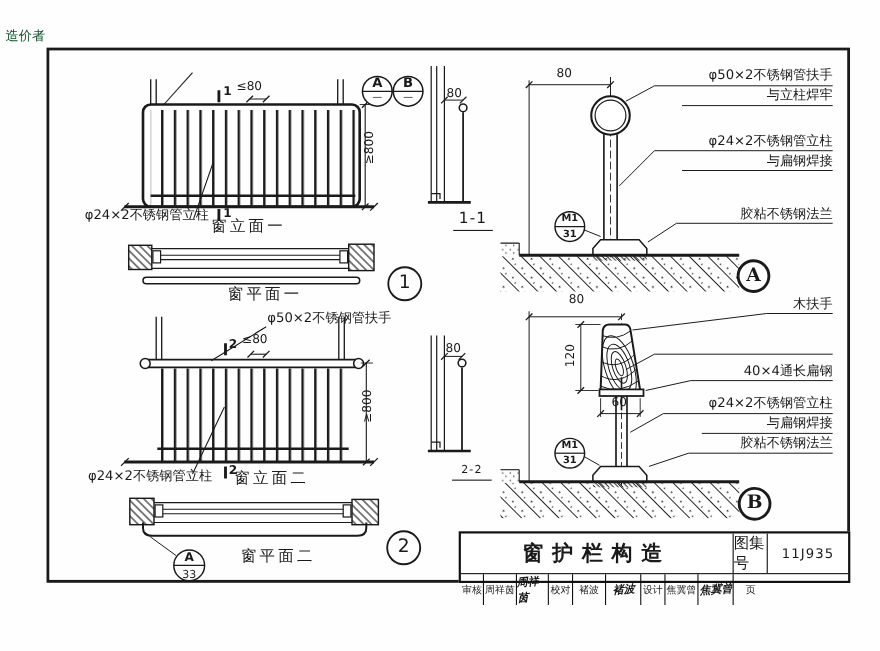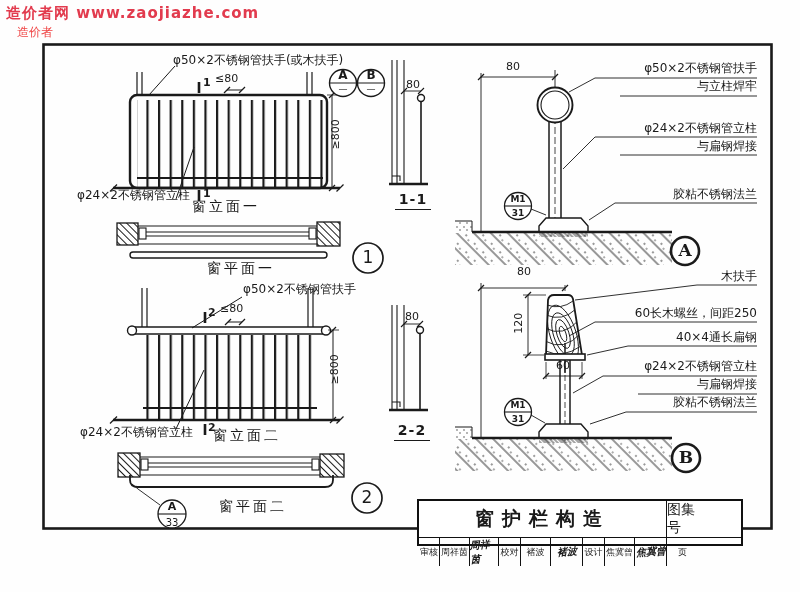--- a/index.html
+++ b/index.html
@@ -7,44 +7,43 @@
         font-family:"DejaVu Sans","Liberation Sans",sans-serif;color:#1a1a1a;}
   #page svg{position:absolute;left:42px;top:43px;pointer-events:none;}
   .t{position:absolute;white-space:nowrap;line-height:1.15;color:#1a1a1a;}
   .lab{font-size:12px;}
   .dim{font-size:11px;}
   .ttl{font-size:14px;letter-spacing:3px;font-weight:500;}
   .rlab{position:absolute;right:43px;text-align:right;font-size:12px;white-space:nowrap;}
   .ctr{text-align:center;}
   .rot{transform:rotate(-90deg);transform-origin:center center;}
   .sec{font-weight:600;}
-  .usec{border-bottom:1.6px solid #1a1a1a;padding-bottom:2px;font-weight:700;letter-spacing:1px;}
+  .usec{border-bottom:1.6px solid #1a1a1a;padding-bottom:2px;font-weight:400;letter-spacing:1px;margin-left:17px;}
   .bub{font-size:9px;font-weight:600;}
   .big{font-size:17px;font-weight:700;font-family:"DejaVu Serif","Liberation Serif",serif;}
   .wm1{left:6px;top:5px;font-size:15px;font-weight:700;color:#e23b4e;letter-spacing:1px;}
-  .wm2{left:17px;top:26px;font-size:12px;color:#ef4444;}
+  .wm2{left:5px;top:26px;font-size:12px;color:#14532d;}
   
-  #tb{position:absolute;left:417px;top:483px;width:326px;height:47px;background:#fff;
-      border:2px solid #111;box-sizing:border-box;display:flex;flex-direction:column;margin-top:16px;}
+  #tb{position:absolute;left:417px;top:483px;width:356px;height:47px;background:#fff;
+      border:2px solid #111;box-sizing:border-box;display:flex;flex-direction:column;}
   #tb .r1{flex:1 1 28px;display:flex;border-bottom:1.2px solid #111;}
   #tb .r2{flex:0 0 15px;display:flex;font-size:9px;}
   #tb div{box-sizing:border-box;}
   .cell{border-right:1.2px solid #111;display:flex;align-items:center;justify-content:center;overflow:hidden;}
   .cell:last-child{border-right:none;}
   .tbtitle{width:248px;font-size:19px;font-weight:700;letter-spacing:8px;}
   .tbalab{width:31px;font-size:14px;}
   .tbano{flex:1;font-size:12px;letter-spacing:1px;}
   .sig{font-style:italic;font-size:10px;transform:rotate(-4deg);font-weight:600;}
 </style>
 </head>
 <body>
 
 <div id="page">
 
-  <span class="t wm1">造价者网 www.zaojiazhe.com</span>
   <span class="t wm2">造价者</span>
 
   <svg width="731" height="487" viewBox="0 0 731 487">
     <defs>
       <pattern id="bars" width="11.6" height="8" patternUnits="userSpaceOnUse">
         <rect width="2.2" height="8" fill="#1a1a1a"></rect>
       </pattern>
       <pattern id="whatch" width="5" height="5" patternUnits="userSpaceOnUse" patternTransform="rotate(-45)">
         <line x1="2.5" y1="0" x2="2.5" y2="5" stroke="#1a1a1a" stroke-width="1"></line>
       </pattern>
@@ -250,21 +249,20 @@
       <line x1="586" y1="303" x2="545" y2="312" stroke-width="0.9"></line>
       <line x1="561" y1="333" x2="715" y2="333" stroke-width="0.9"></line>
       <line x1="561" y1="333" x2="531" y2="350" stroke-width="0.9"></line>
       <line x1="596" y1="351" x2="715" y2="351" stroke-width="0.9"></line>
       <line x1="584" y1="369" x2="715" y2="369" stroke-width="0.9"></line>
       <line x1="584" y1="369" x2="548" y2="381" stroke-width="0.9"></line>
       <circle cx="644" cy="415" r="14" stroke-width="2.6"></circle>
     </g>
   </svg>
 
-  <span class="t lab" style="left:173px;top:54px;">φ50×2不锈钢管扶手(或木扶手)</span>
   <span class="t dim" style="left:215px;top:73px;">≤80</span>
   <span class="t dim sec" style="left:203px;top:77px;">1</span>
   <span class="t dim sec" style="left:203px;top:188px;">1</span>
   <span class="t ctr" style="left:330px;top:69px;width:26px;font-size:12px;font-weight:600;">A</span>
   <span class="t ctr" style="left:330px;top:84px;width:26px;font-size:9px;">—</span>
   <span class="t ctr" style="left:358px;top:69px;width:26px;font-size:12px;font-weight:600;">B</span>
   <span class="t ctr" style="left:358px;top:84px;width:26px;font-size:9px;">—</span>
   <span class="t dim ctr rot" style="left:316px;top:128px;width:40px;">≥800</span>
   <span class="t lab" style="left:77px;top:189px;">φ24×2不锈钢管立柱</span>
   <span class="t ttl" style="left:192px;top:198px;">窗立面一</span>
@@ -277,54 +275,54 @@
 
   <span class="t lab" style="left:243px;top:283px;">φ50×2不锈钢管扶手</span>
   <span class="t dim" style="left:220px;top:303px;">≤80</span>
   <span class="t dim sec" style="left:208px;top:307px;">2</span>
   <span class="t dim sec" style="left:208px;top:422px;">2</span>
   <span class="t dim ctr rot" style="left:315px;top:363px;width:40px;">≥800</span>
   <span class="t lab" style="left:80px;top:426px;">φ24×2不锈钢管立柱</span>
   <span class="t ttl" style="left:213px;top:427px;">窗立面二</span>
 
   <span class="t dim ctr" style="left:402px;top:311px;width:20px;">80</span>
-  <span class="t ctr usec" style="left:394px;top:422px;width:36px;font-size:14px;">2-2</span>
+  <span class="t ctr usec" style="left:394px;top:422px;width:36px;font-size:10px;">2-2</span>
 
   <span class="t ttl" style="left:219px;top:498px;">窗平面二</span>
   <span class="t ctr" style="left:157px;top:501px;width:30px;font-size:11px;font-weight:600;">A</span>
   <span class="t ctr" style="left:157px;top:517px;width:30px;font-size:10px;">33</span>
   <span class="t ctr" style="left:352px;top:488px;width:30px;font-size:17px;">2</span>
 
   <span class="t dim ctr" style="left:501px;top:61px;width:24px;">80</span>
   <span class="rlab" style="top:60px;">φ50×2不锈钢管扶手</span>
   <span class="rlab" style="top:78px;text-align:center;">与立柱焊牢</span>
   <span class="rlab" style="top:120px;">φ24×2不锈钢管立柱</span>
   <span class="rlab" style="top:138px;">与扁钢焊接</span>
   <span class="rlab" style="top:186px;">胶粘不锈钢法兰</span>
   <span class="t ctr bub" style="left:504px;top:194px;width:28px;">M1</span>
   <span class="t ctr bub" style="left:504px;top:208px;width:28px;">31</span>
   <span class="t ctr big" style="left:671px;top:241px;width:28px;">A</span>
 
   <span class="t dim ctr" style="left:512px;top:266px;width:24px;">80</span>
   <span class="rlab" style="top:268px;">木扶手</span>
-  <span class="rlab" style="top:305px;">60长木螺丝，间距250</span>
   <span class="rlab" style="top:329px;">40×4通长扁钢</span>
   <span class="rlab" style="top:358px;">φ24×2不锈钢管立柱</span>
   <span class="rlab" style="top:376px;">与扁钢焊接</span>
   <span class="rlab" style="top:394px;">胶粘不锈钢法兰</span>
   <span class="t dim ctr rot" style="left:499px;top:317px;width:40px;">120</span>
   <span class="t dim ctr" style="left:551px;top:360px;width:24px;">60</span>
   <span class="t ctr bub" style="left:504px;top:400px;width:28px;">M1</span>
   <span class="t ctr bub" style="left:504px;top:414px;width:28px;">31</span>
   <span class="t ctr big" style="left:672px;top:448px;width:28px;">B</span>
 
   <div id="tb">
     <div class="r1">
       <div class="cell tbtitle">窗护栏构造</div>
       <div class="cell tbalab">图集号</div>
+      <div class="cell tbano">11J935</div>
     </div>
     <div class="r2">
       <div class="cell" style="width:21px;">审核</div>
       <div class="cell" style="width:30px;">周祥茵</div>
       <div class="cell" style="width:29px;">
           <span class="sig">周祥茵</span>
         </div>
       <div class="cell" style="width:22px;">校对</div>
       <div class="cell" style="width:30px;">褚波</div>
       <div class="cell" style="width:32px;">

